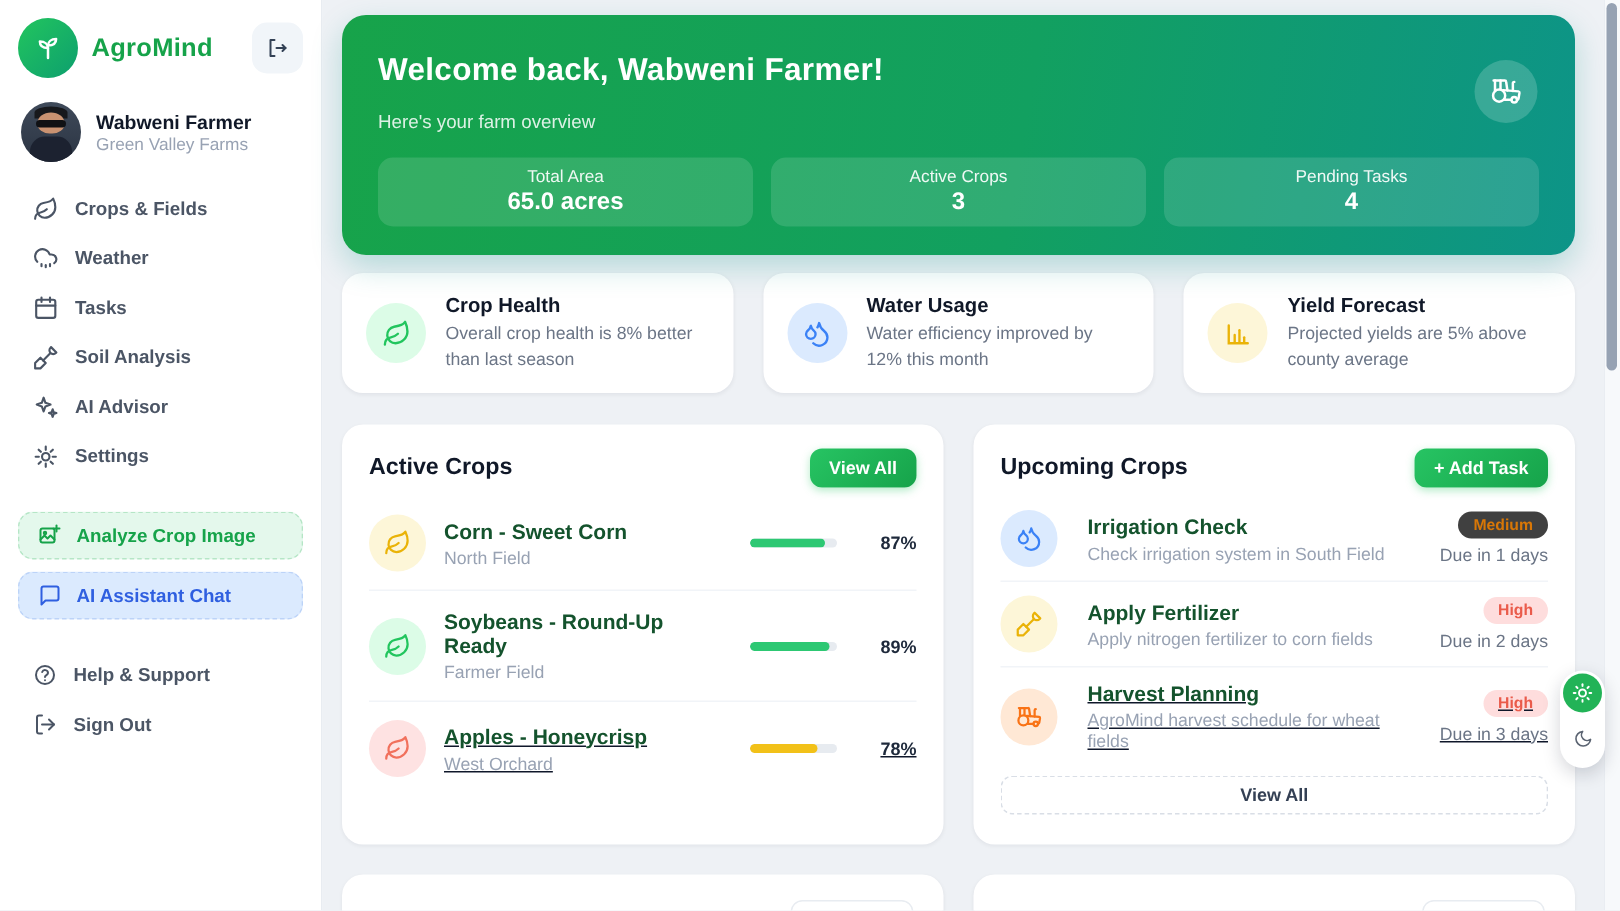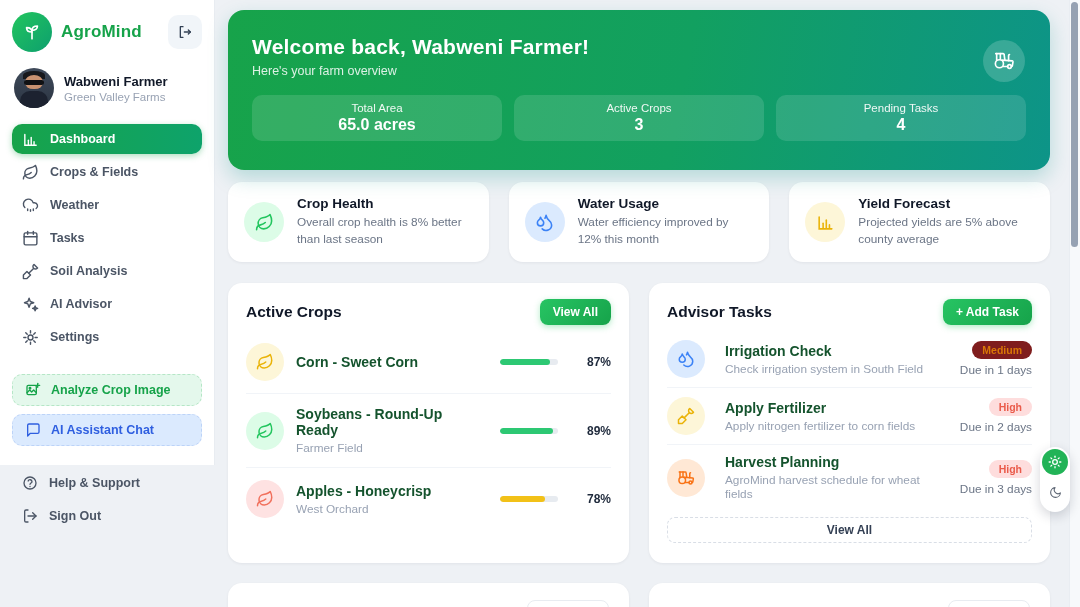--- a/index.html
+++ b/index.html
@@ -7,21 +7,21 @@
   body {
     font-family:"Liberation Sans", sans-serif;
     background:#eef1f5;
     color:#0f172a;
     position:relative;
   }
   svg { display:block; }
 
   
   .sidebar {
-    position:absolute; left:0; top:0; width:215px; height:465px;
+    position:absolute; left:0; top:0; width:215px; height:607px;
     background:#ffffff; border-right:1px solid #e8ecf1; padding:12px 12px 0 12px;
   }
   .side-head { display:flex; align-items:center; gap:9px; }
   .logo-circle {
     width:40px; height:40px; border-radius:50%;
     background:linear-gradient(135deg,#22c55e,#0d9f6e);
     display:flex; align-items:center; justify-content:center; flex:0 0 auto;
   }
   .brand { font-size:17px; font-weight:800; color:#16a34a; letter-spacing:.2px; flex:1; }
   .collapse-btn {
@@ -72,21 +72,21 @@
 
   
   .main { position:absolute; left:215px; top:0; width:850px; height:452px; padding:10px 15px 0 13px; }
 
   .banner {
     position:relative; height:160px; border-radius:16px; padding:25px 24px;
     background:linear-gradient(100deg,#17a34a 0%, #12a060 55%, #0d9488 100%);
     color:#fff; box-shadow:0 8px 20px rgba(13,148,136,.25);
   }
   .banner h1 { font-size:21px; font-weight:800; letter-spacing:.2px; }
-  .banner .sub { font-size:12.5px; margin-top:5px; color:rgba(255,255,255,.85); }
+  .banner .sub { font-size:12.5px; margin-top:15px; color:rgba(255,255,255,.85); }
   .tractor-circle {
     position:absolute; right:25px; top:30px; width:42px; height:42px; border-radius:50%;
     background:rgba(255,255,255,.18); display:flex; align-items:center; justify-content:center;
   }
   .banner-stats { display:flex; gap:12px; margin-top:17px; }
   .stat-box {
     flex:1; height:46px; border-radius:10px; background:rgba(255,255,255,.13);
     display:flex; flex-direction:column; align-items:center; justify-content:center; gap:2px;
   }
   .stat-label { font-size:11.5px; color:rgba(255,255,255,.92); }
@@ -118,36 +118,36 @@
   .panel-title { font-size:15.5px; font-weight:800; color:#101828; }
   .green-btn {
     background:linear-gradient(135deg,#27c463,#16a34a); color:#fff; border:none; cursor:pointer;
     font-size:12px; font-weight:700; padding:6px 13px; border-radius:8px;
     box-shadow:0 2px 6px rgba(34,197,94,.35); font-family:inherit;
   }
   .rows { margin-top:6px; }
   .crop-row {
     display:flex; align-items:center; gap:12px; padding:12px 0; border-bottom:1px solid #f1f4f8;
   }
-  .crop-row:last-child, .task-row:last-child { border-bottom:none; }
+  .crop-row:last-child, .task-row:last-child { border-bottom:none;text-decoration:underline; }
   .row-icon { width:38px; height:38px; border-radius:50%; display:flex; align-items:center; justify-content:center; flex:0 0 auto; }
   .row-main { flex:1; min-width:0; }
   .row-title { font-size:14px; font-weight:700; color:#14532d; }
   .row-sub { font-size:11.8px; color:#98a2b3; margin-top:3px; }
   .crop-right { display:flex; align-items:center; gap:23px; }
   .progress-track { width:58px; height:6px; border-radius:3px; background:#e7ebf0; overflow:hidden; }
   .progress-fill { height:100%; border-radius:3px; }
   .fill-green { background:#2dc873; }
   .fill-yellow { background:#f2c118; }
   .progress-label { font-size:12px; font-weight:700; color:#1e293b; width:30px; text-align:right; }
 
   .task-row { display:flex; align-items:center; gap:20px; padding:9px 0; border-bottom:1px solid #f1f4f8; }
   .task-right { display:flex; flex-direction:column; align-items:flex-end; gap:4px; }
   .badge { font-size:10.5px; font-weight:700; padding:3px 10px; border-radius:999px; }
-  .badge-medium { background:#7f1d1d; color:#d97706; }
+  .badge-medium { background:#404040; color:#d97706; }
   .badge-high { background:#fedddd; color:#ea5b4b; }
   .due { font-size:11.8px; color:#6b7586; white-space:nowrap; }
   .tasks-viewall {
     margin-top:7px; height:26px; border:1.5px dashed #d9dee6; border-radius:8px;
     display:flex; align-items:center; justify-content:center;
     font-size:12px; font-weight:600; color:#344054; cursor:pointer; background:#fff; width:100%;
     font-family:inherit;
   }
 
   .bottom-row { display:flex; gap:20px; margin-top:20px; }
@@ -206,31 +206,20 @@
         <div class="glasses"></div>
         <div class="body"></div>
     </div>
     <div>
       <div class="profile-name">Wabweni Farmer</div>
       <div class="profile-org">Green Valley Farms</div>
     </div>
   </div>
 
   <nav class="nav">
-    <div class="nav-item active">
-      <span class="ic">
-        <svg width="17" height="17" viewBox="0 0 24 24" fill="none" stroke="currentColor" stroke-width="2" stroke-linecap="round">
-            <path d="M4 5v15h16"></path>
-            <path d="M9 19v-6"></path>
-            <path d="M13 19V9"></path>
-            <path d="M17 19v-4"></path>
-          </svg>
-      </span>
-      <span>Dashboard</span>
-    </div>
     <div class="nav-item">
       <span class="ic">
         <svg width="17" height="17" viewBox="0 0 24 24" fill="none" stroke="currentColor" stroke-width="2" stroke-linecap="round" stroke-linejoin="round">
             <path d="M11 20A7 7 0 0 1 9.8 6.1C15.5 5 17 4.5 19 2c1 2 2 4.2 2 8 0 5.5-4.8 10-10 10Z"></path>
             <path d="M2 21c0-3 1.9-5.4 5.1-6C9.5 14.5 12 13 13 12"></path>
           </svg>
       </span>
       <span>Crops &amp; Fields</span>
     </div>
     <div class="nav-item">
@@ -425,20 +414,21 @@
       <div class="rows">
         <div class="crop-row">
           <div class="row-icon tint-yellow">
             <svg width="18" height="18" viewBox="0 0 24 24" fill="none" stroke="currentColor" stroke-width="2" stroke-linecap="round" stroke-linejoin="round">
                 <path d="M11 20A7 7 0 0 1 9.8 6.1C15.5 5 17 4.5 19 2c1 2 2 4.2 2 8 0 5.5-4.8 10-10 10Z"></path>
                 <path d="M2 21c0-3 1.9-5.4 5.1-6C9.5 14.5 12 13 13 12"></path>
               </svg>
           </div>
           <div class="row-main">
             <div class="row-title">Corn - Sweet Corn</div>
+            <div class="row-sub">North Field</div>
           </div>
           <div class="crop-right">
             <div class="progress-track">
                 <div class="progress-fill fill-green" style="width: 87%;"></div>
               </div>
             <div class="progress-label">87%</div>
           </div>
         </div>
         <div class="crop-row">
           <div class="row-icon tint-green">
@@ -474,21 +464,21 @@
                 <div class="progress-fill fill-yellow" style="width: 78%;"></div>
               </div>
             <div class="progress-label">78%</div>
           </div>
         </div>
       </div>
     </div>
 
     <div class="panel">
       <div class="panel-head">
-        <div class="panel-title">Advisor Tasks</div>
+        <div class="panel-title">Upcoming Crops</div>
         <button class="green-btn">+ Add Task</button>
       </div>
       <div class="rows">
         <div class="task-row">
           <div class="row-icon tint-blue">
             <svg width="18" height="18" viewBox="0 0 24 24" fill="none" stroke="currentColor" stroke-width="2" stroke-linecap="round" stroke-linejoin="round">
                 <path d="M7 16.3c2.2 0 4-1.8 4-4 0-1.2-.6-2.3-1.7-3.2S7.3 6.8 7 5.3C6.7 6.8 5.9 8.2 4.7 9.1S3 11.1 3 12.3c0 2.2 1.8 4 4 4z"></path>
                 <path d="M12.6 6.6A11 11 0 0 0 14 3c.5 2.5 2 4.9 4 6.5s3 3.5 3 5.5a7 7 0 0 1-11.9 5"></path>
               </svg>
           </div>

